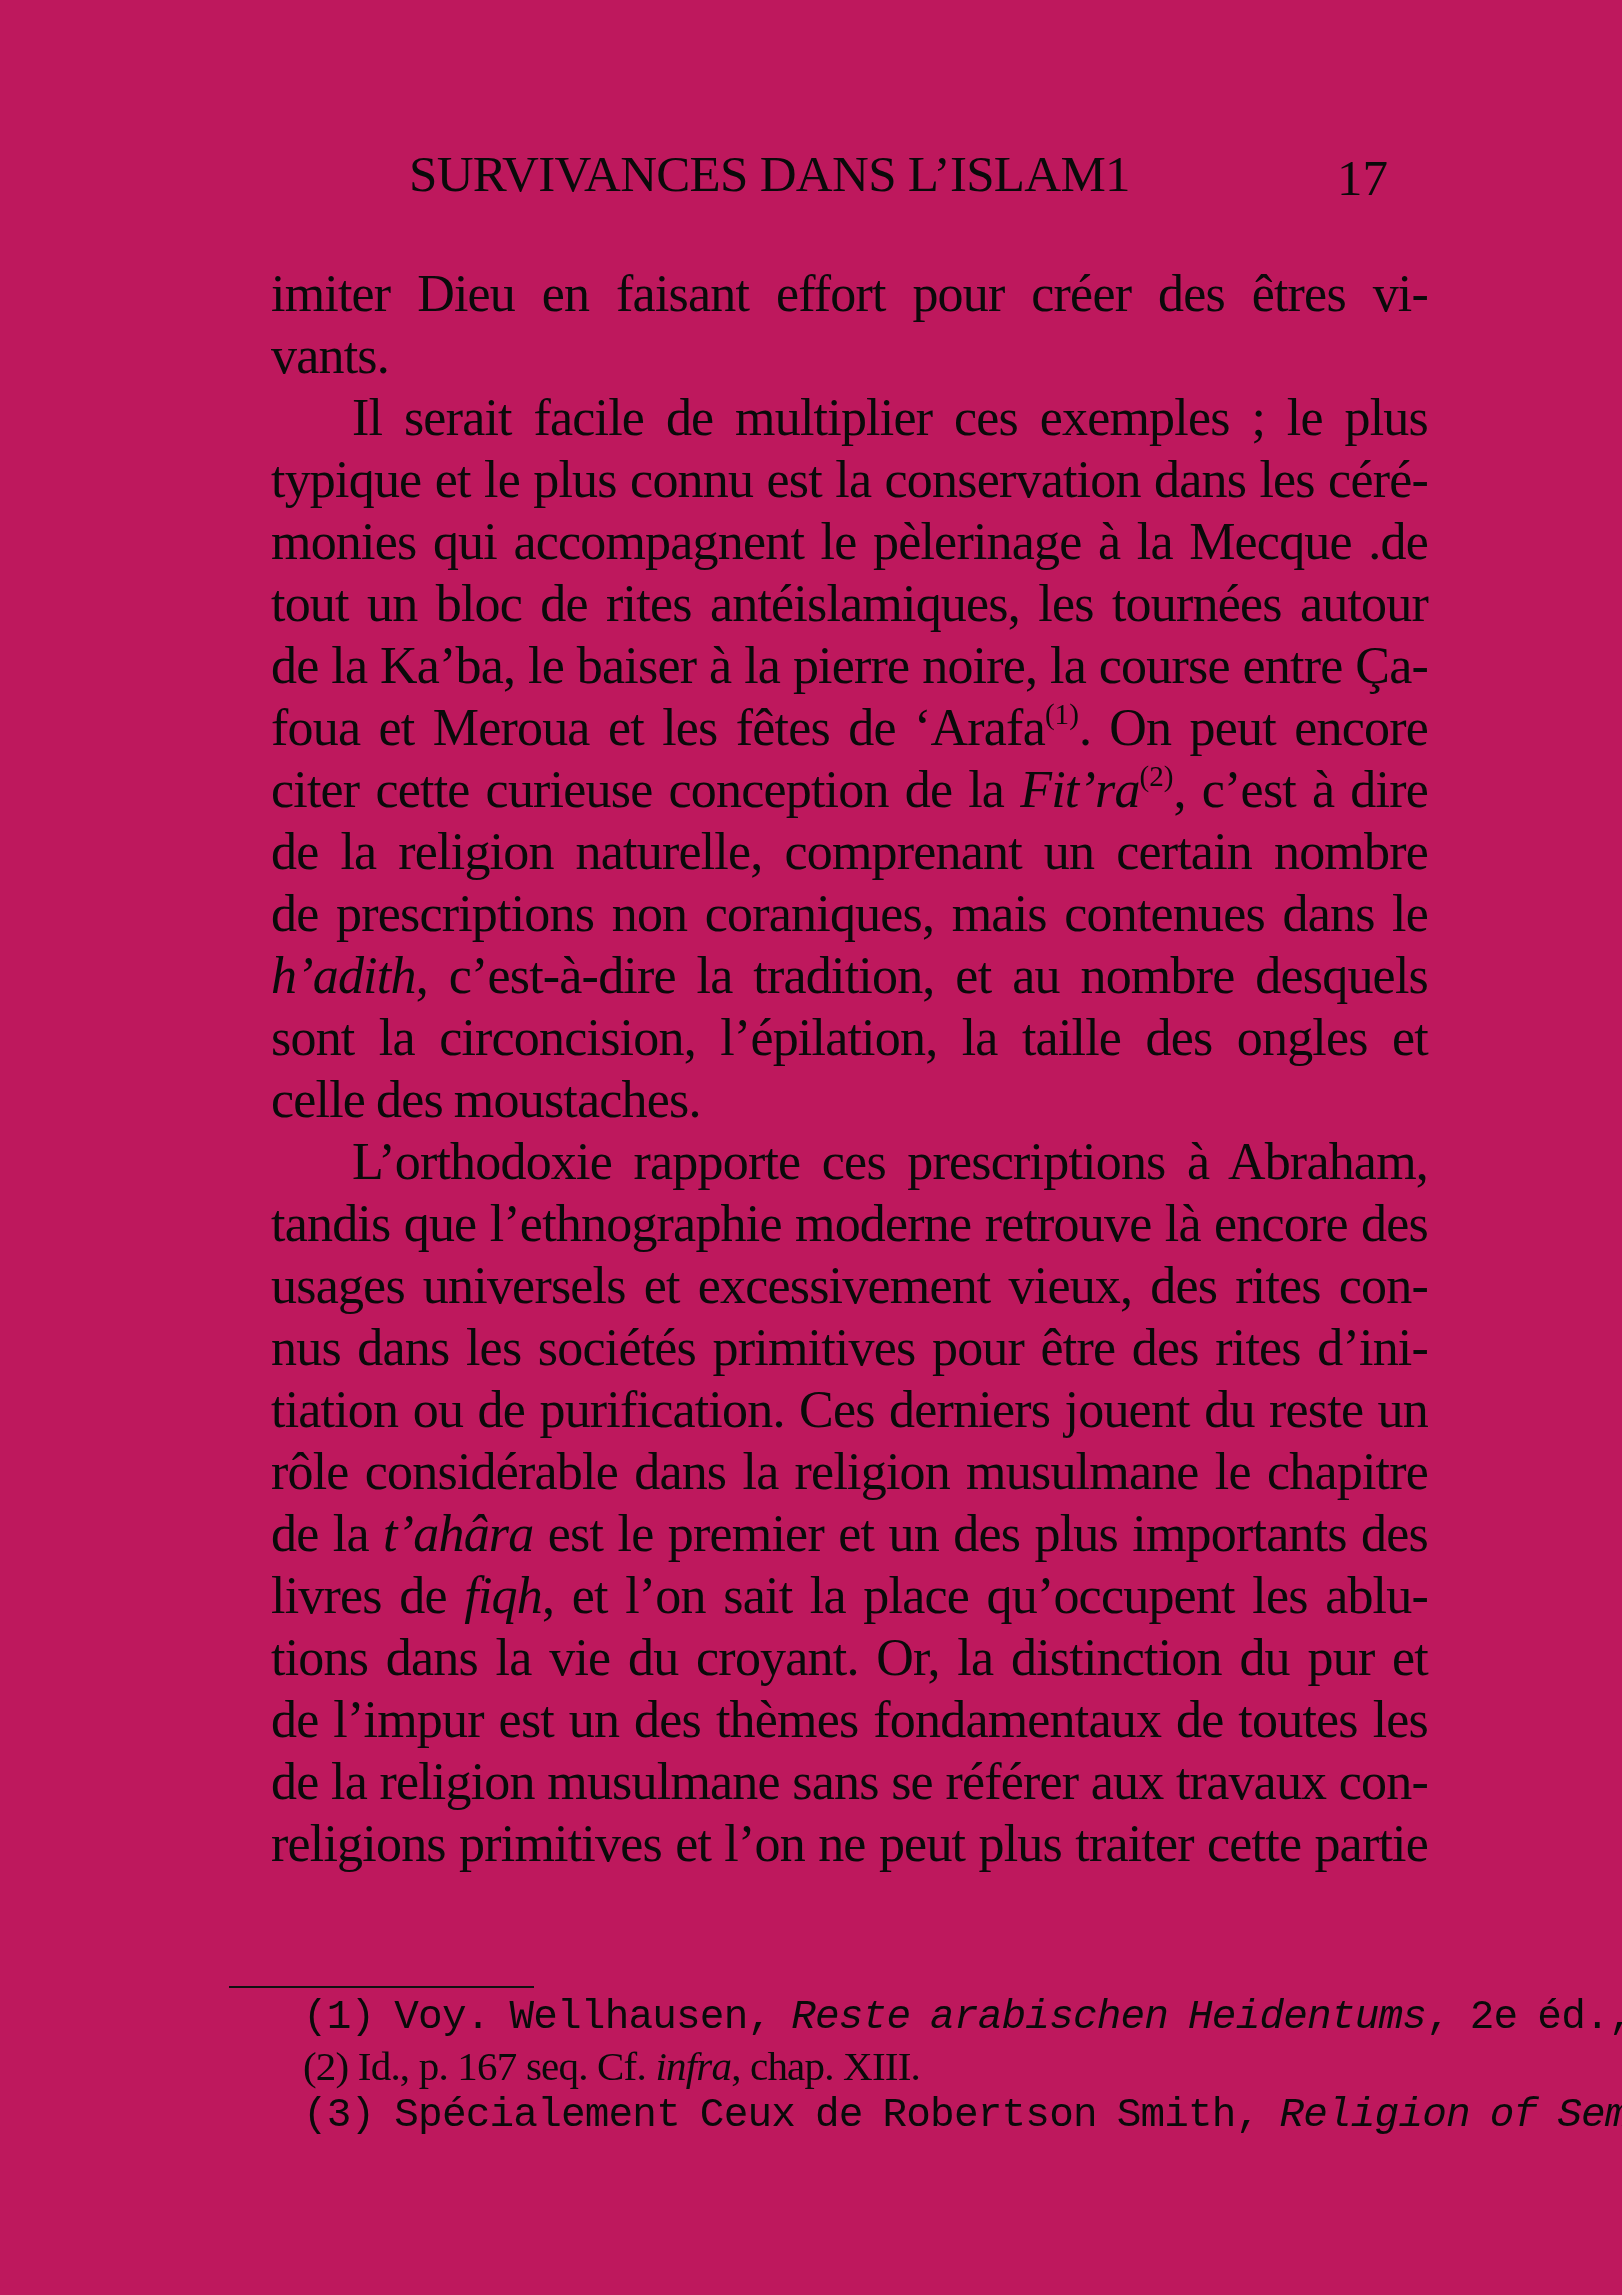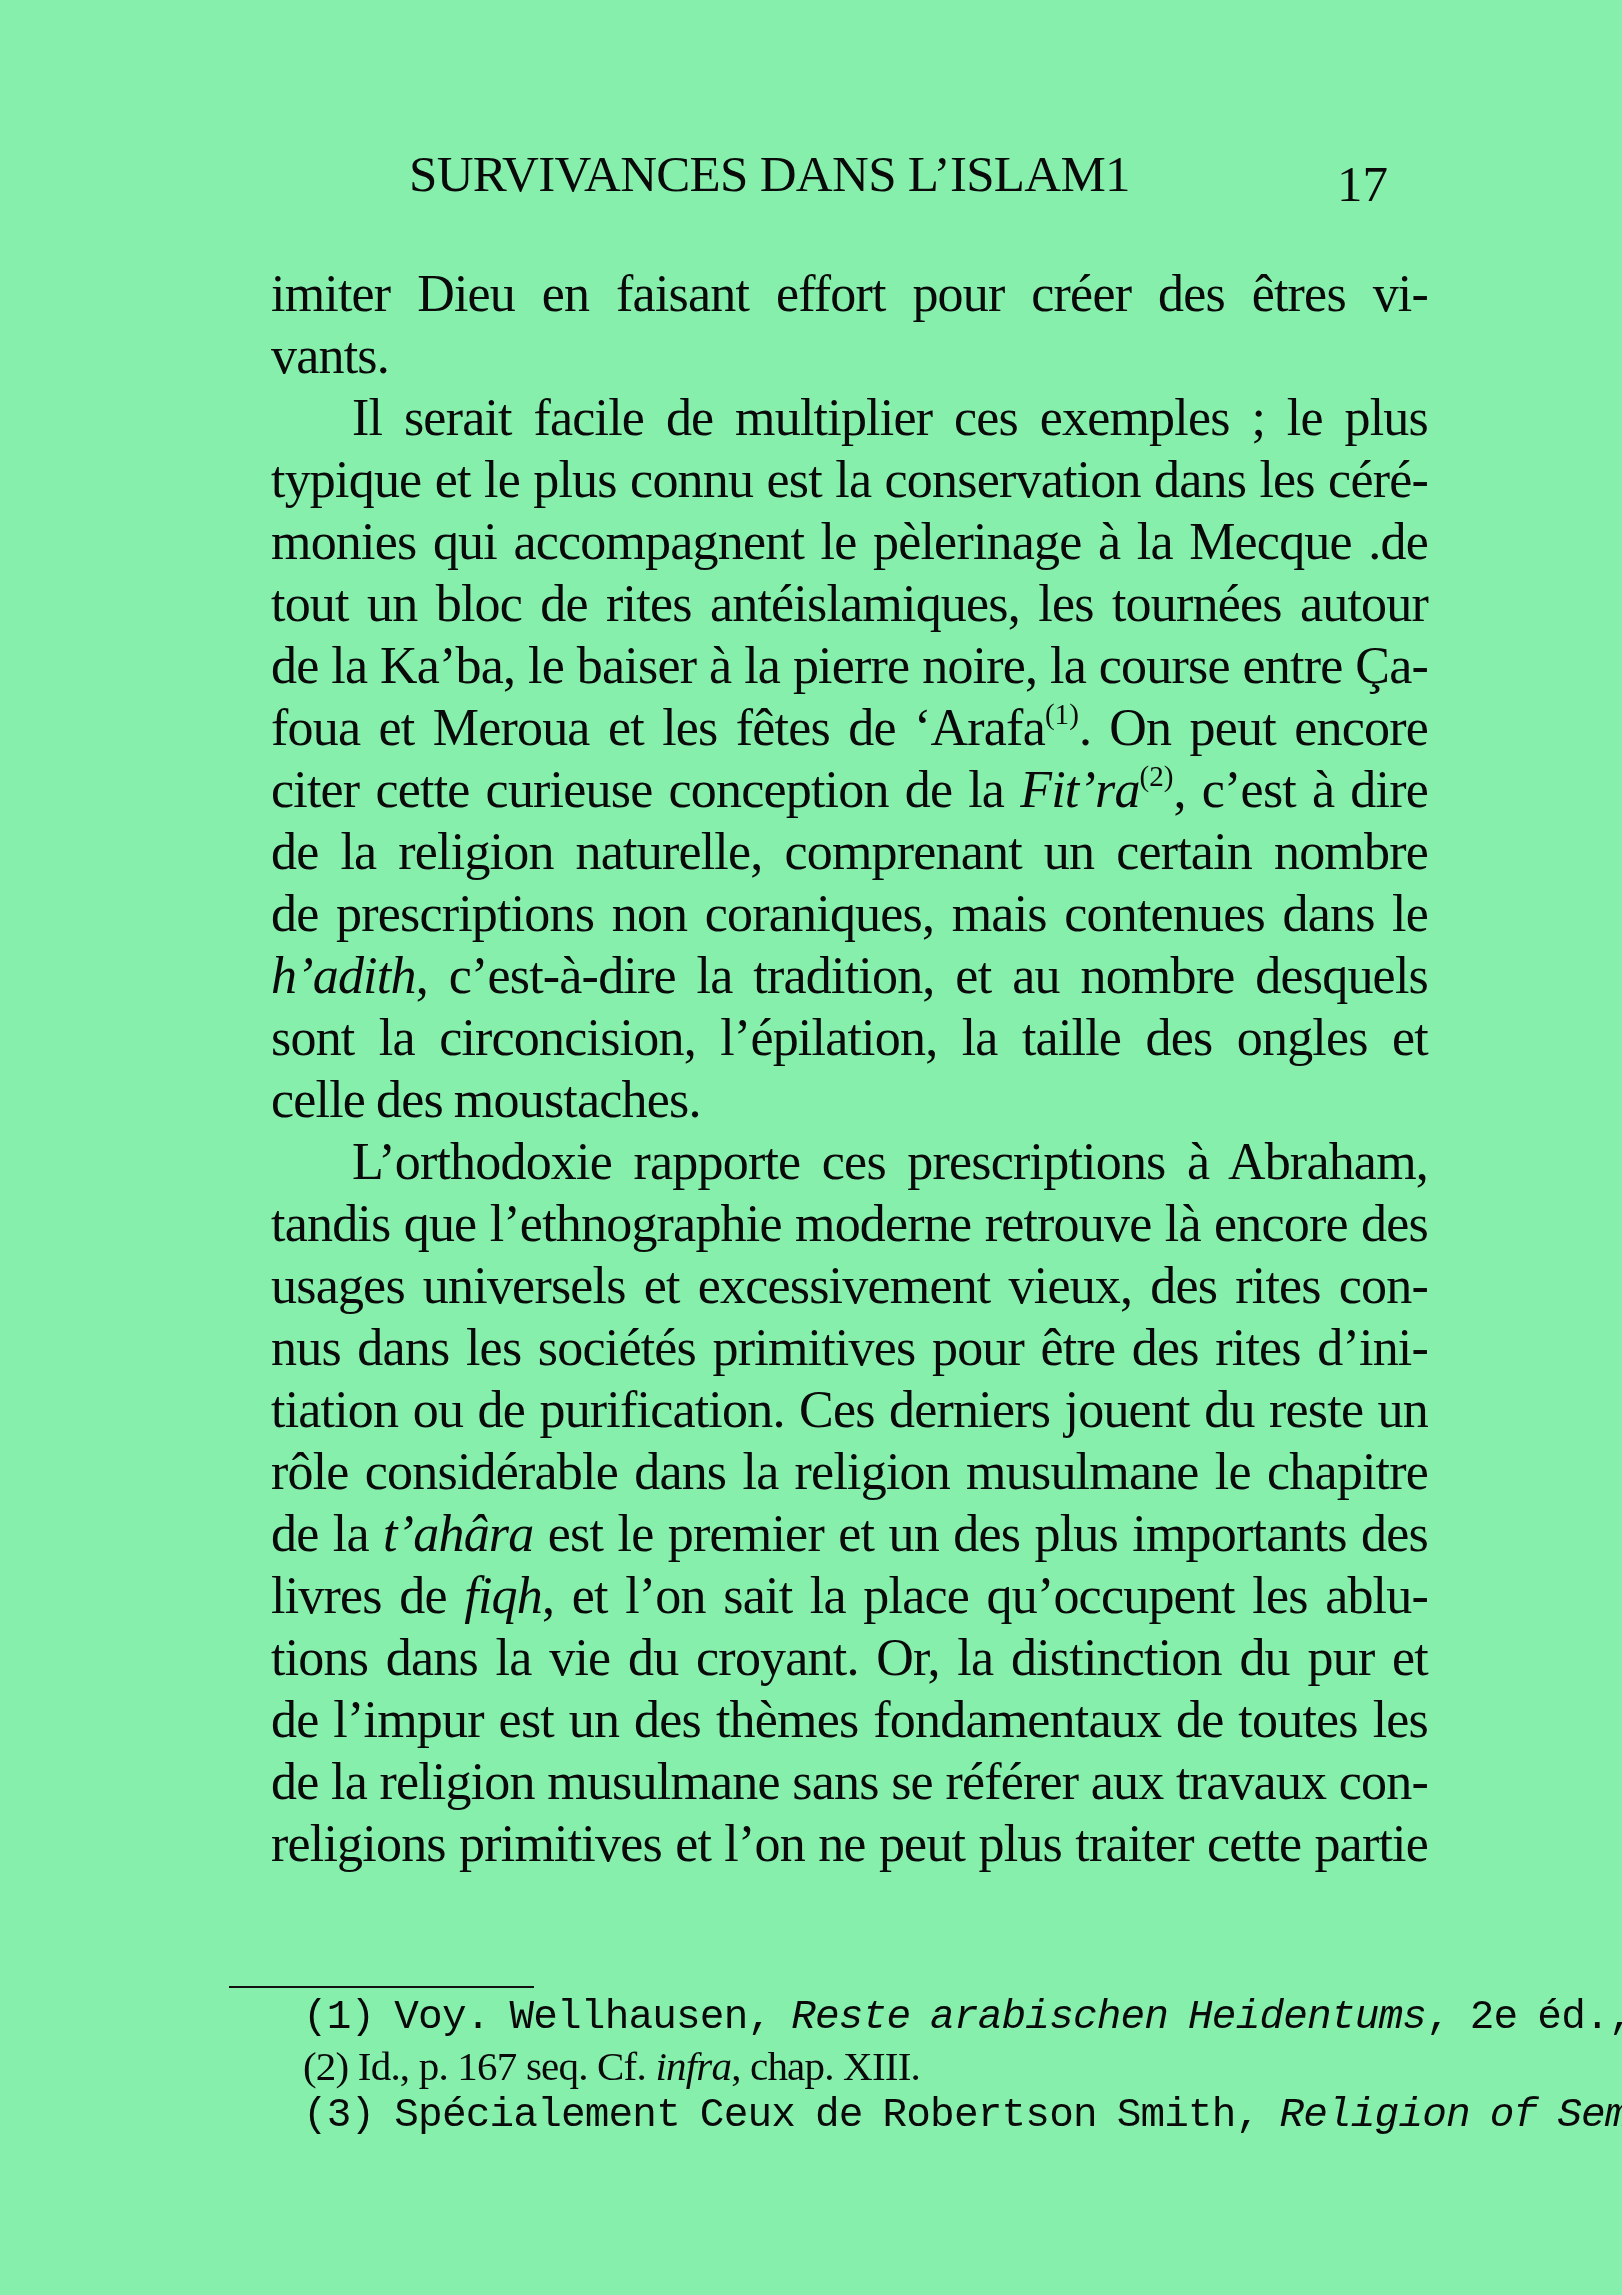--- a/index.html
+++ b/index.html
@@ -13,21 +13,21 @@
     position: relative;
     overflow: hidden;
     color: #0a0a0a;
     font-family: "Liberation Serif", "DejaVu Serif", serif;
   }
   .page {
     position: absolute;
     left: 0; top: 0;
     width: 1622px;
     height: 2295px;
-    background: #86efac;
+    background: #be185d;
   }
   
   .running-head {
     position: absolute;
     left: 231px;
     width: 1157px;
     top: 145px;
     height: 59px;
     font-size: 51px;
     line-height: 59px;
@@ -35,21 +35,21 @@
   .running-title {
     position: absolute;
     left: 178px;
     top: 0;
     letter-spacing: -0.7px;
     white-space: nowrap;
   }
   .folio {
     position: absolute;
     right: 0;
-    top: 10px;
+    top: 4px;
     white-space: nowrap;
     margin-left: 36px;
   }
   
   .body-text {
     position: absolute;
     left: 231px;
     top: 263px;
     width: 1157px;
     font-size: 52px;

